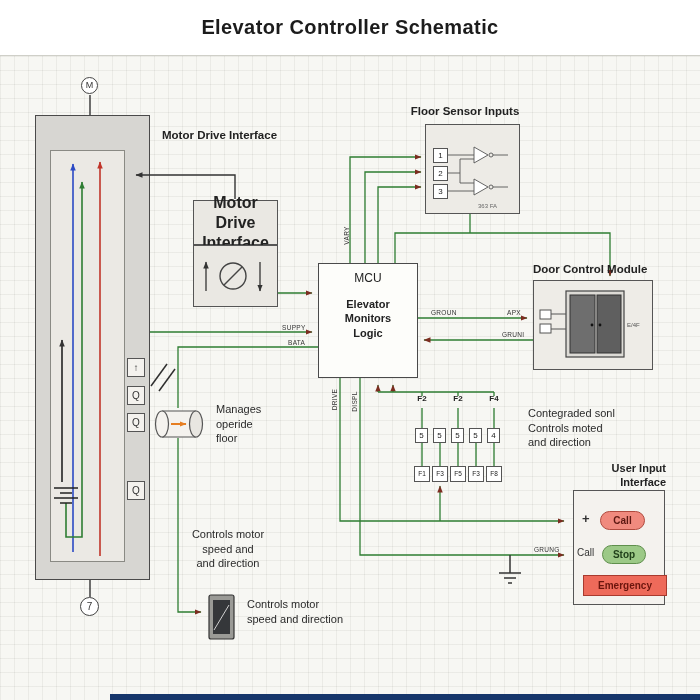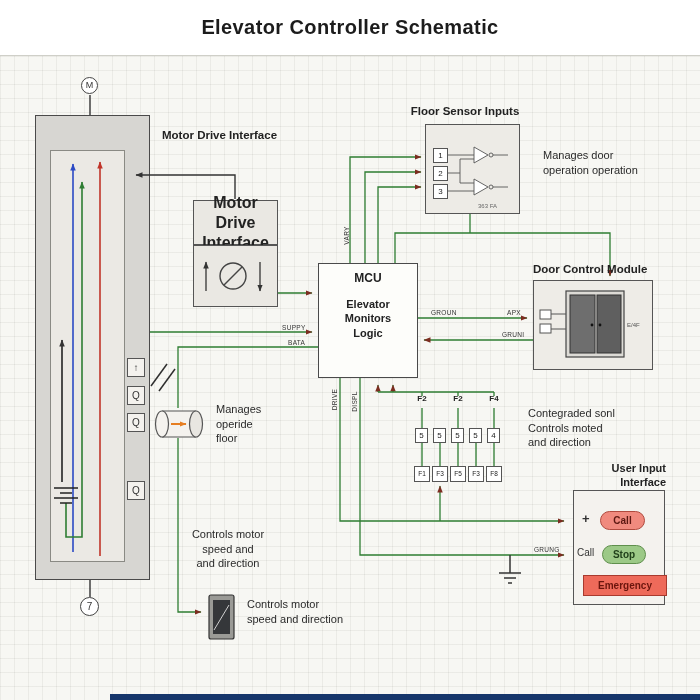--- a/index.html
+++ b/index.html
@@ -51,35 +51,33 @@
 
   <div class="abs z4" style="left:162px;top:129px;width:150px">
     <div style="font-size:11.5px;font-weight:700">Motor Drive Interface</div>
   </div>
 
   <div class="abs z2 box cc pre" style="left:193px;top:200px;width:85px;height:45px;font-size:16px;font-weight:700;line-height:1.25">Motor Drive
 Interface</div>
   <div class="abs z2 box" style="left:193px;top:245px;width:85px;height:62px"></div>
 
   <div class="abs z2" style="left:318px;top:263px;width:100px;height:115px;background:#fdfdfa;border:1.6px solid #4a4a4a">
-    <div style="text-align:center;margin-top:7px;font-size:12px;font-weight:700">MCU</div>
+    <div style="text-align:center;margin-top:7px;font-size:12px;font-weight:400">MCU</div>
     <div class="pre" style="text-align:center;margin-top:12px;font-size:11px;font-weight:700;line-height:1.3">Elevator
 Monitors
 Logic</div>
   </div>
 
   <div class="abs z4" style="left:398px;top:105px;width:134px;text-align:center;font-size:11.5px;font-weight:700">Floor Sensor Inputs</div>
   <div class="abs z2 box" style="left:425px;top:124px;width:95px;height:90px;background:#edebe6"></div>
   <div class="abs z4 sq" style="left:433px;top:148px;width:15px;height:15px;font-size:8px;line-height:13px">1</div>
   <div class="abs z4 sq" style="left:433px;top:166px;width:15px;height:15px;font-size:8px;line-height:13px">2</div>
   <div class="abs z4 sq" style="left:433px;top:184px;width:15px;height:15px;font-size:8px;line-height:13px">3</div>
   <div class="abs z4" style="left:478px;top:203px;font-size:6px;color:#666">363  FA</div>
 
-  <div class="abs z4 note pre" style="left:543px;top:148px">Manages door
-operation operation</div>
 
   <div class="abs z4" style="left:533px;top:263px;font-size:11.5px;font-weight:700">Door Control Module</div>
   <div class="abs z2 box" style="left:533px;top:280px;width:120px;height:90px;background:#eeece7"></div>
   <div class="abs z4" style="left:627px;top:322px;font-size:6px;color:#555">E/4F</div>
 
   <div class="abs z4" style="left:410px;top:394px;width:24px;text-align:center;font-size:8px;font-weight:700">F2</div>
   <div class="abs z4" style="left:446px;top:394px;width:24px;text-align:center;font-size:8px;font-weight:700">F2</div>
   <div class="abs z4" style="left:482px;top:394px;width:24px;text-align:center;font-size:8px;font-weight:700">F4</div>
 
   <div class="abs z4 sq" style="left:415px;top:428px;width:13px;height:15px;font-size:8px;line-height:13px">5</div>

